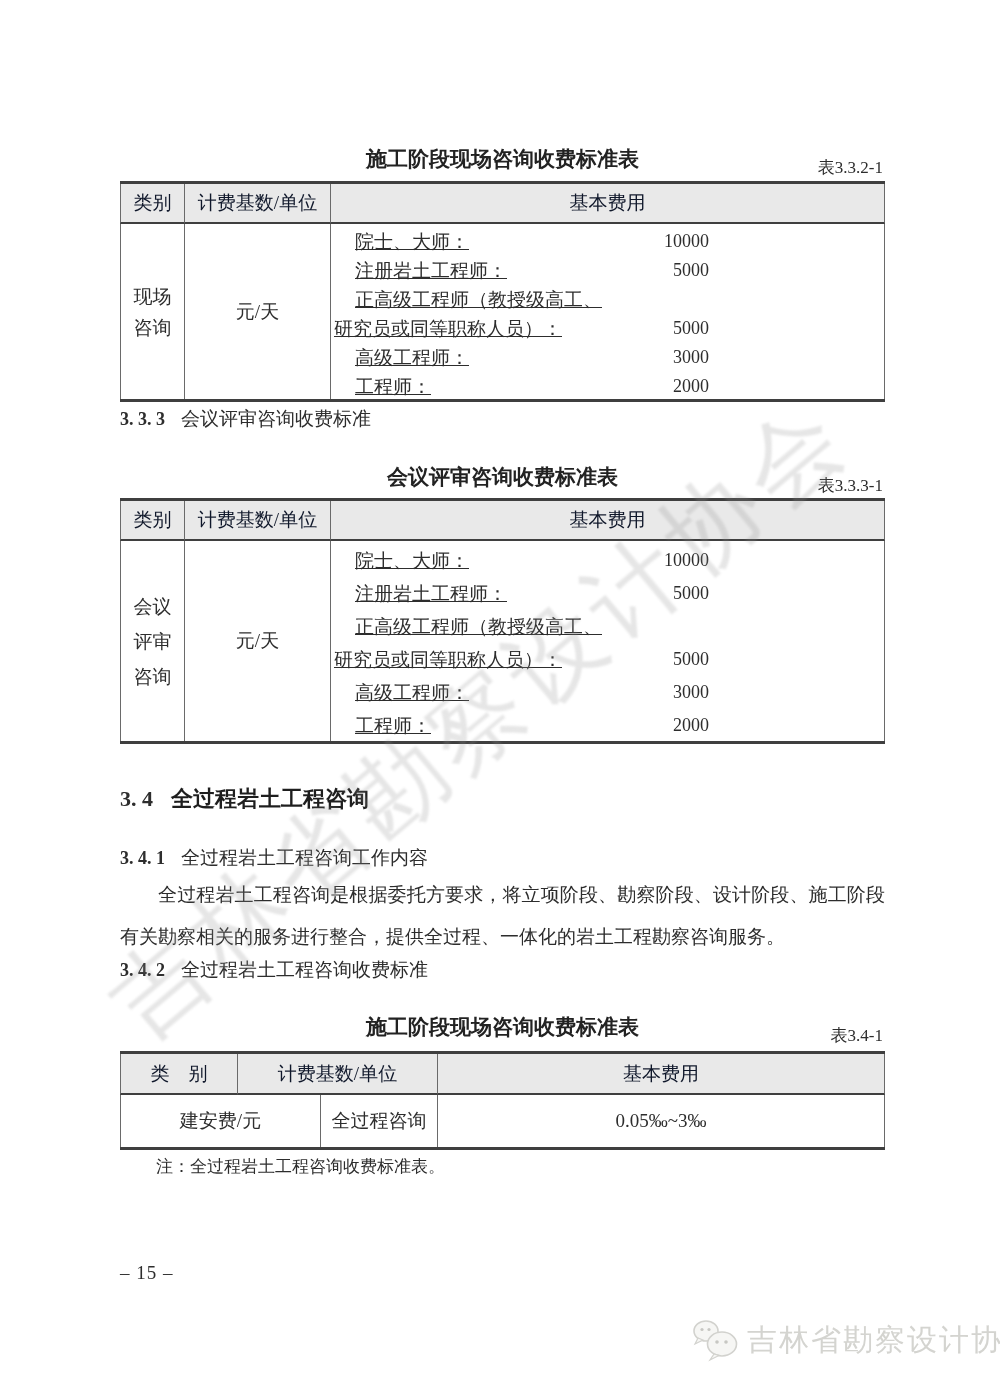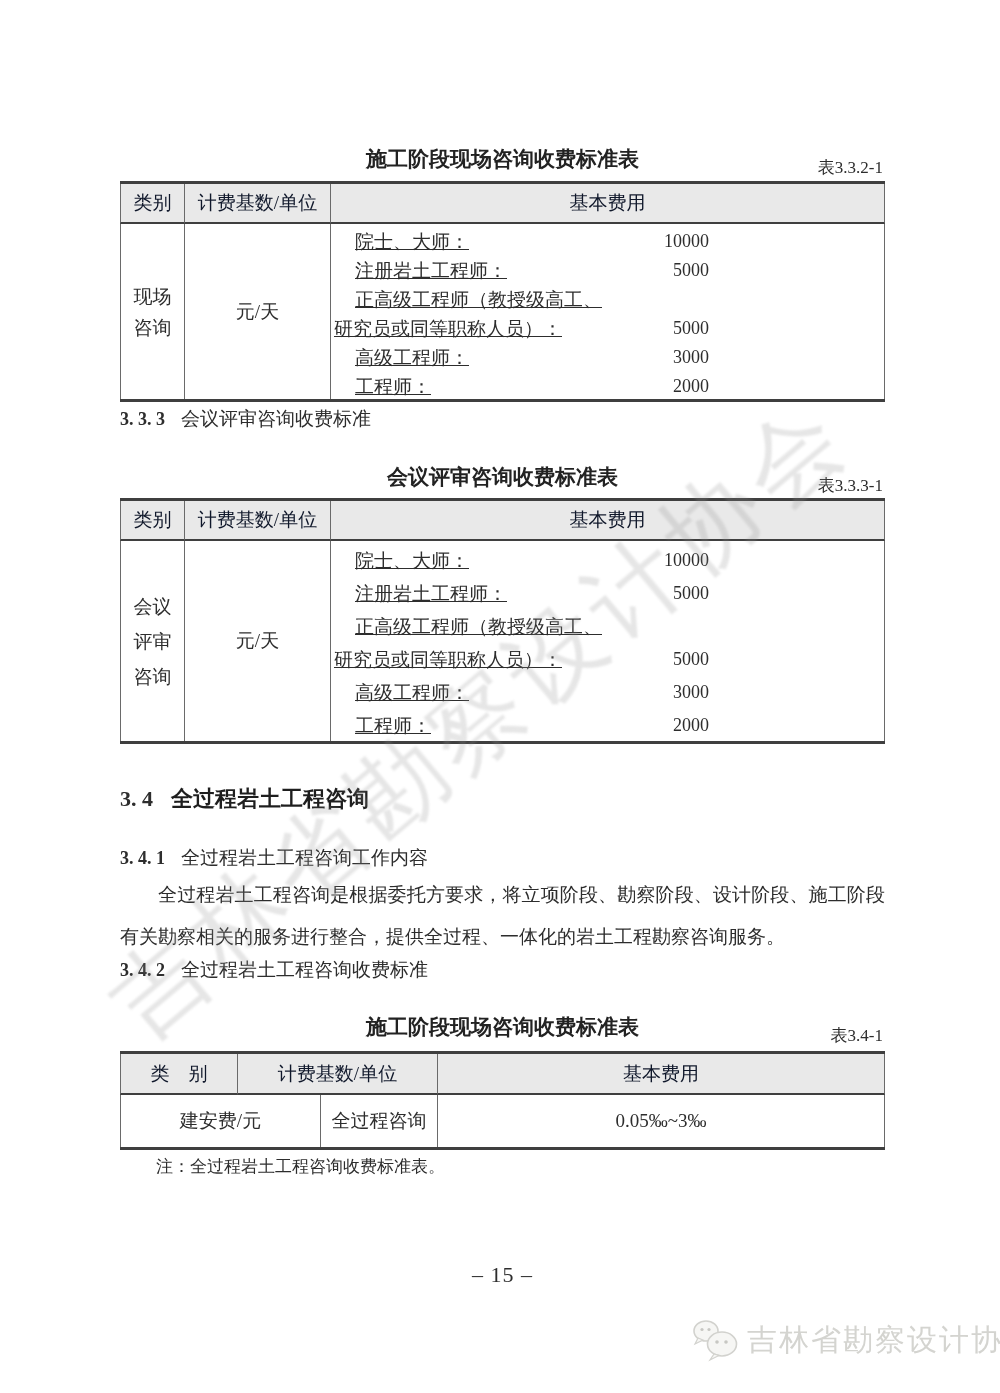--- a/index.html
+++ b/index.html
@@ -80,21 +80,21 @@
   .sec .ttl { font-size:19px; }
   .sec.major .num { font-size:22px; margin-right:18px; }
   .sec.major .ttl {
     font-family:"Liberation Sans", sans-serif; font-weight:700; font-size:22px; color:#1e1e1e;
   }
   .para {
     position:absolute; left:0; width:765px;
     font-size:19px; line-height:42px; text-align:justify; text-indent:2em;
   }
   .note { position:absolute; left:0; width:765px; padding-left:36px; font-size:17px; }
-  .page-num { position:absolute; left:0; top:1262px; width:765px; text-align:center; font-size:22px; letter-spacing:1px; }
+  .page-num { position:absolute; left:0; top:1262px; width:765px; text-align:left; font-size:19px; letter-spacing:1px; }
 
   
   .footer {
     position:absolute; left:692px; top:1318px; z-index:1;
     display:flex; align-items:center; gap:7px;
   }
   .footer .brand-text {
     font-family:"Liberation Sans", sans-serif;
     font-size:30px; letter-spacing:2px; color:#d4d4d0;
     text-shadow:0 1px 0 #ffffff;

